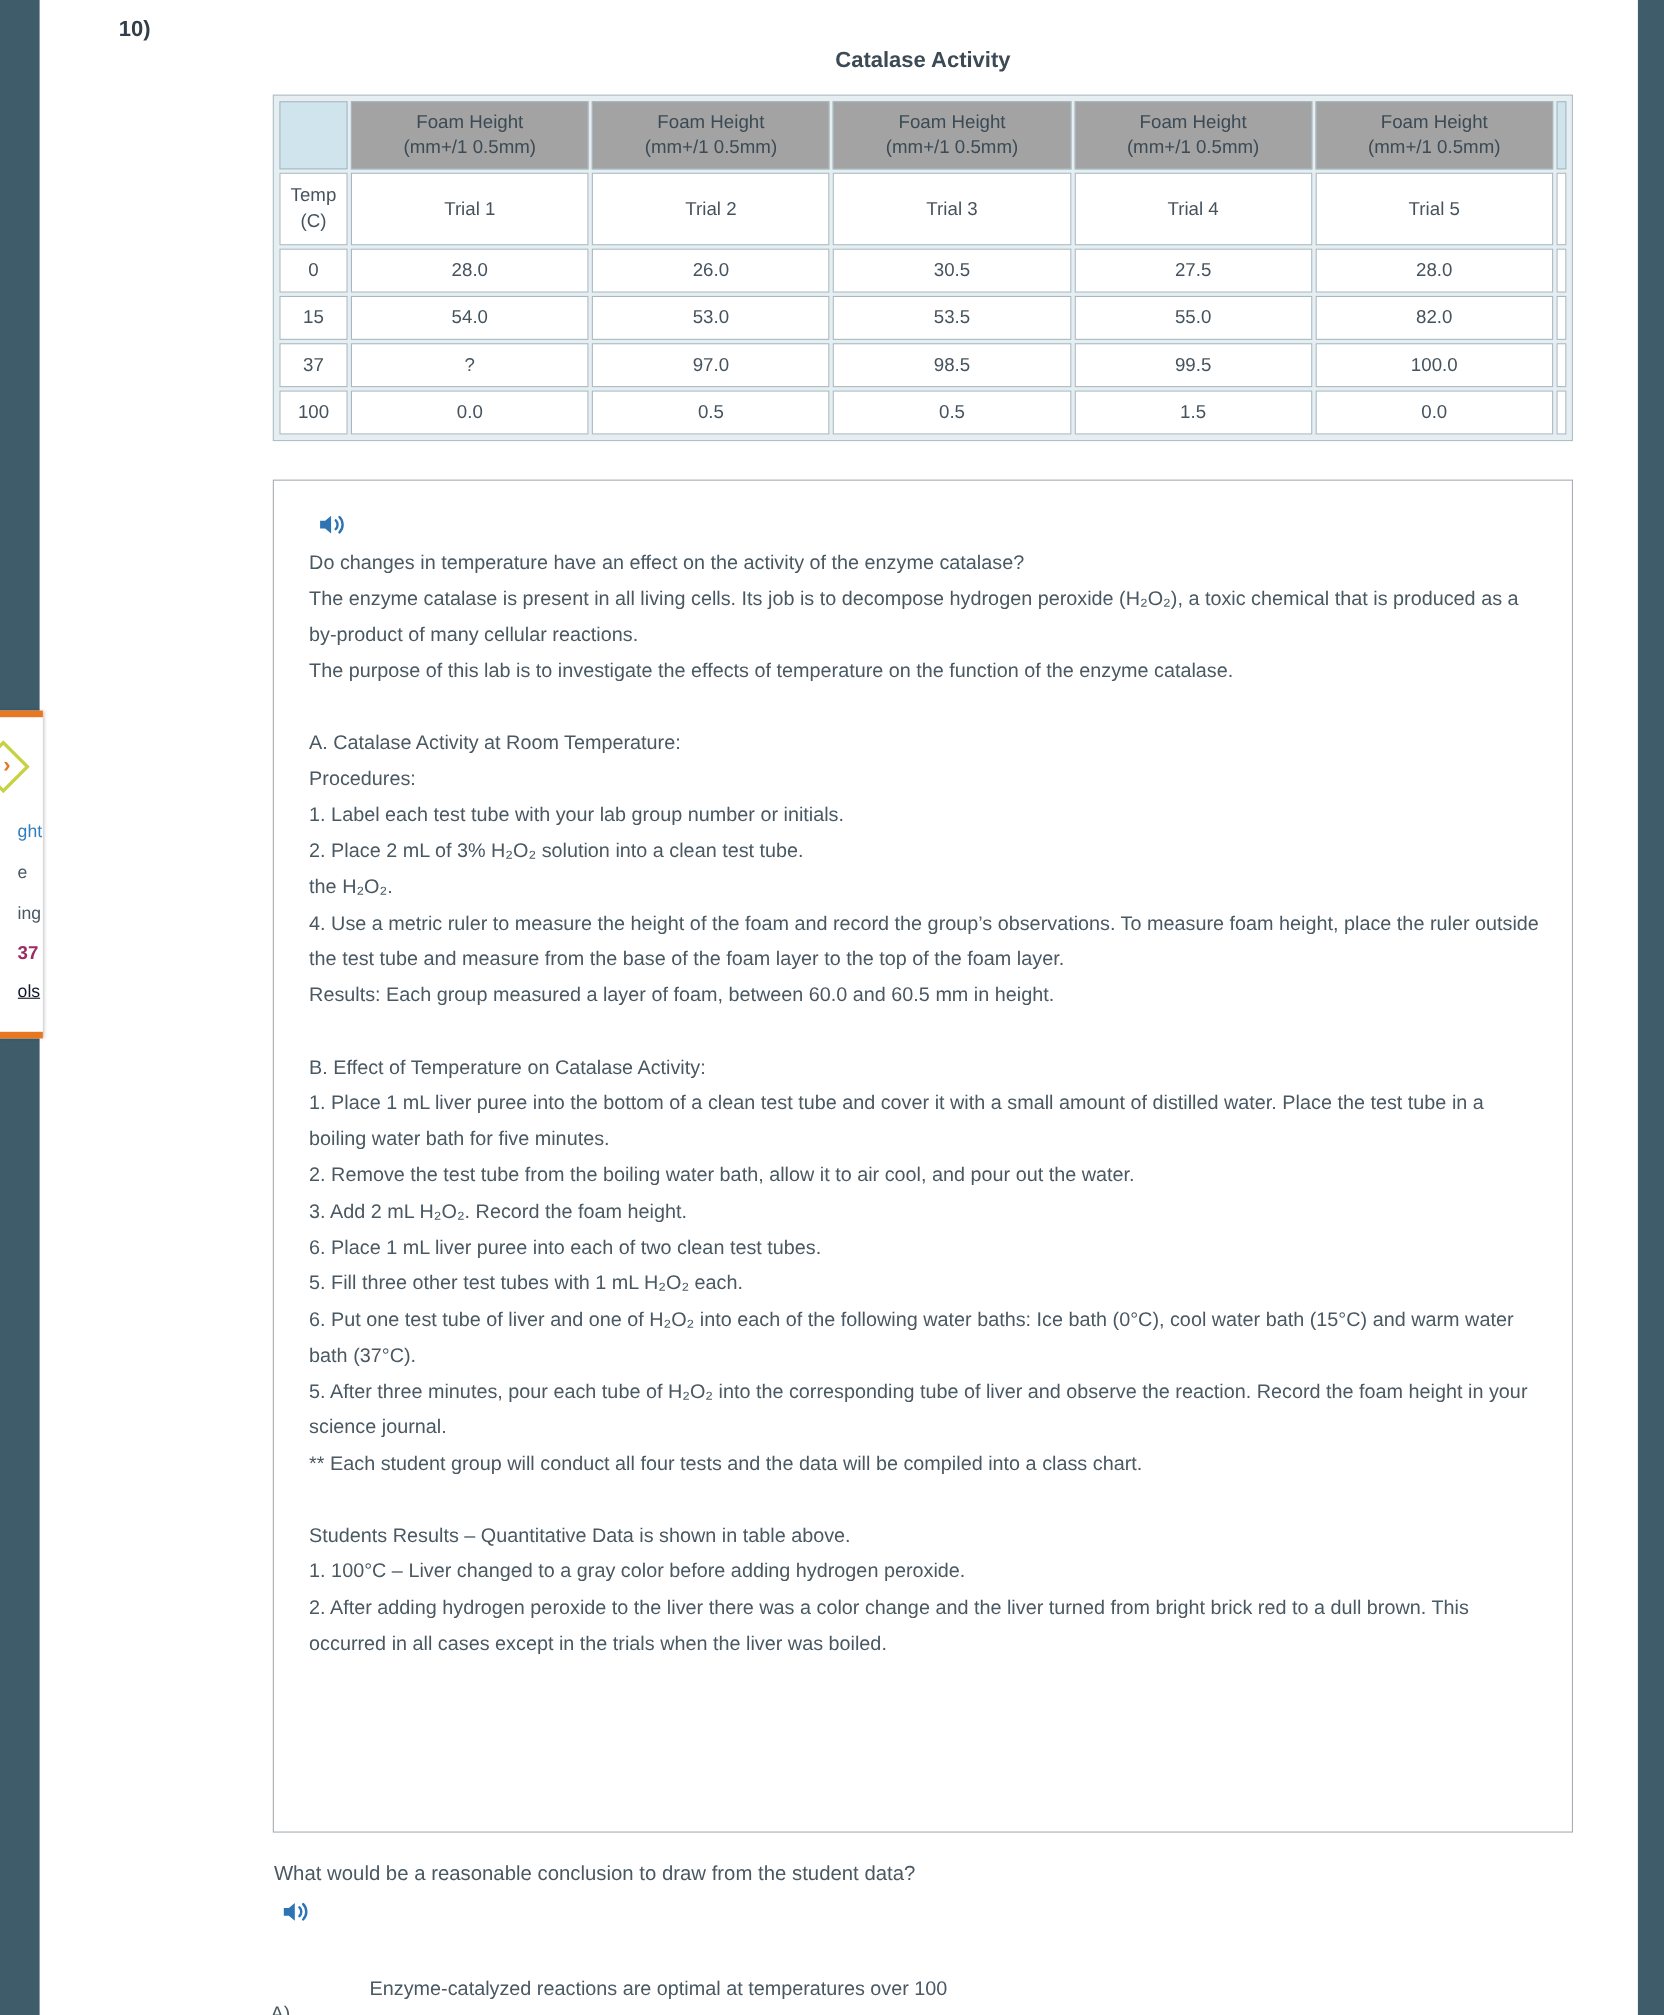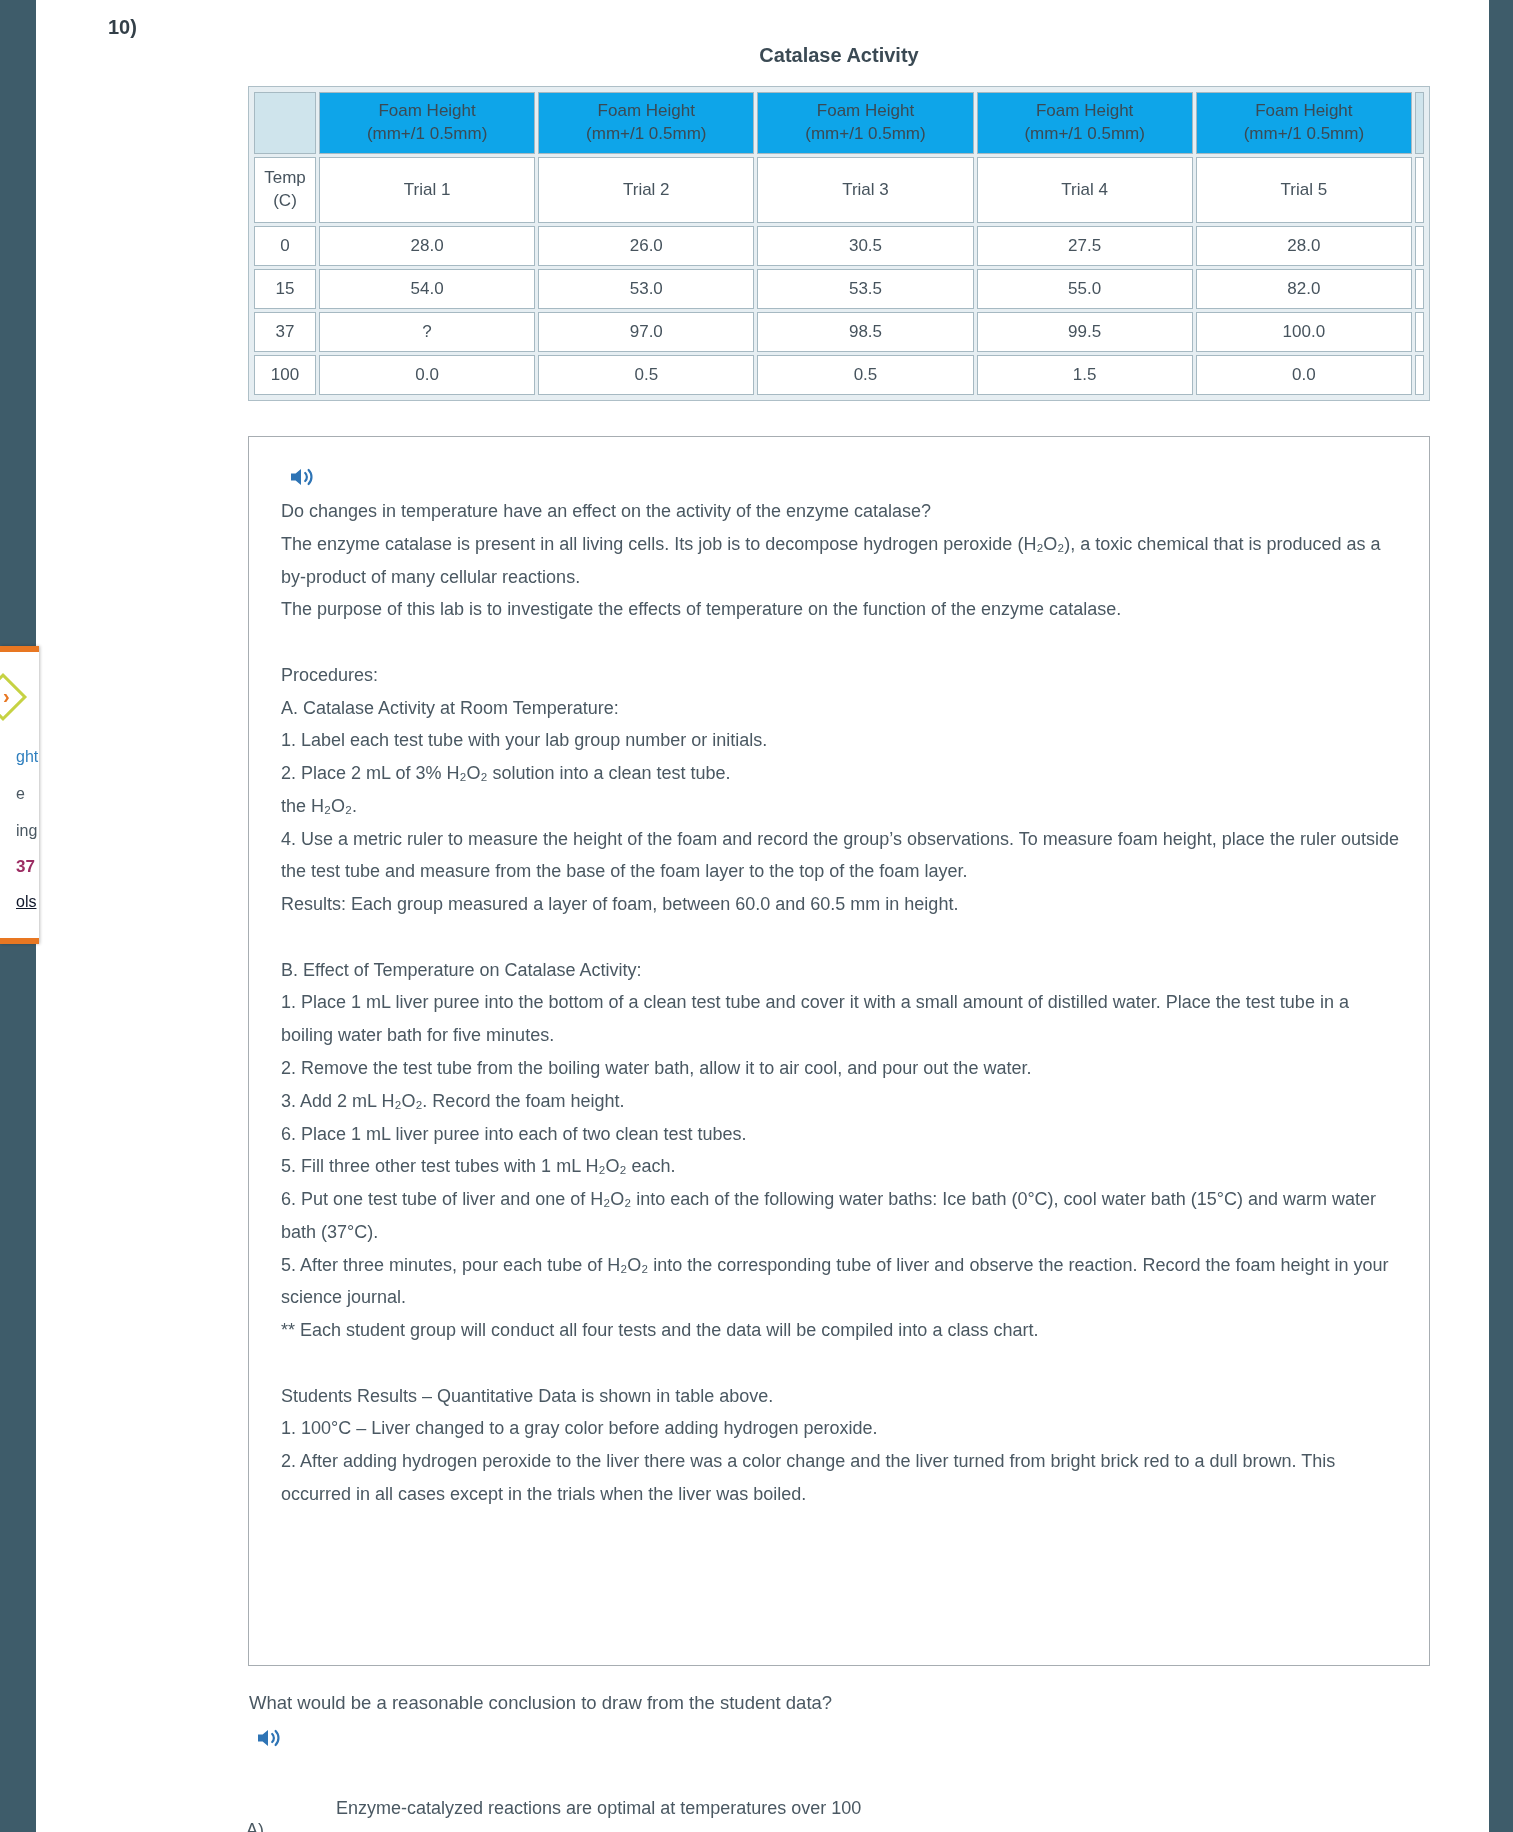--- a/index.html
+++ b/index.html
@@ -14,21 +14,21 @@
   .qnum{position:absolute;left:108px;top:16px;font-size:20px;font-weight:bold;color:#333f48;}
   .tbl-title{position:absolute;left:248px;top:44px;width:1182px;text-align:center;font-size:20px;font-weight:bold;color:#3b4a54;}
 
   
   .table-area{position:absolute;left:248px;top:86px;width:1182px;box-sizing:border-box;
               border:1px solid #aebfc7;background:#e6eef2;padding:2px;}
   .table-area table{width:100%;border-collapse:separate;border-spacing:3px;table-layout:fixed;}
   .table-area col.c-temp{width:62px;}
   .table-area col.c-sliver{width:9px;}
   .table-area th,.table-area td{border:1px solid #a6b9c2;font-weight:normal;box-sizing:border-box;}
-  .hd{background:#0ea5e9;color:#3b4a54;font-size:17px;font-weight:bold;text-align:center;height:62px;vertical-align:middle;line-height:1.35;}
+  .hd{background:#a3a3a3;color:#3b4a54;font-size:17px;font-weight:bold;text-align:center;height:62px;vertical-align:middle;line-height:1.35;}
   .corner{background:#cfe4ec;}
   .rowhead{background:#ffffff;color:#46535d;font-size:17px;text-align:center;height:66px;vertical-align:middle;line-height:1.35;}
   .cell{background:#ffffff;color:#46535d;font-size:17px;text-align:center;height:40px;vertical-align:middle;}
   .sliver{background:#ffffff;padding:0;}
   .sliver.hd-s{background:#cfe4ec;}
 
   
   .passage-box{position:absolute;left:248px;top:436px;width:1182px;height:1230px;box-sizing:border-box;
                border:1px solid #a7adb2;background:#ffffff;padding:24px 30px 20px 32px;overflow:hidden;}
   .speaker-btn{display:inline-block;margin:4px 0 6px 8px;border:none;background:none;padding:0;cursor:pointer;line-height:0;}
@@ -166,22 +166,22 @@
           <path d="M2 8.5v7h4.6l5.4 4.6V3.9L6.6 8.5H2z" fill="#2e74b5"></path>
           <path d="M16.2 8a5.6 5.6 0 0 1 0 8" stroke="#2e74b5" stroke-width="2.2" fill="none" stroke-linecap="round"></path>
           <path d="M19.6 5a10 10 0 0 1 0 14" stroke="#2e74b5" stroke-width="2.2" fill="none" stroke-linecap="round"></path>
         </svg>
       </span>
     </button>
     <p class="line">Do changes in temperature have an effect on the activity of the enzyme catalase?</p>
     <p class="line">The enzyme catalase is present in all living cells. Its job is to decompose hydrogen peroxide (H₂O₂), a toxic chemical that is produced as a by-product of many cellular reactions.</p>
     <p class="line">The purpose of this lab is to investigate the effects of temperature on the function of the enzyme catalase.</p>
     <p class="line"></p>
+    <p class="line">A. Catalase Activity at Room Temperature:</p>
     <p class="line">Procedures:</p>
-    <p class="line">A. Catalase Activity at Room Temperature:</p>
     <p class="line">1. Label each test tube with your lab group number or initials.</p>
     <p class="line">2. Place 2 mL of 3% H₂O₂ solution into a clean test tube.</p>
     <p class="line">the H₂O₂.</p>
     <p class="line">4. Use a metric ruler to measure the height of the foam and record the group’s observations. To measure foam height, place the ruler outside the test tube and measure from the base of the foam layer to the top of the foam layer.</p>
     <p class="line">Results: Each group measured a layer of foam, between 60.0 and 60.5 mm in height.</p>
     <p class="line"></p>
     <p class="line">B. Effect of Temperature on Catalase Activity:</p>
     <p class="line">1. Place 1 mL liver puree into the bottom of a clean test tube and cover it with a small amount of distilled water. Place the test tube in a boiling water bath for five minutes.</p>
     <p class="line">2. Remove the test tube from the boiling water bath, allow it to air cool, and pour out the water.</p>
     <p class="line">3. Add 2 mL H₂O₂. Record the foam height.</p>

